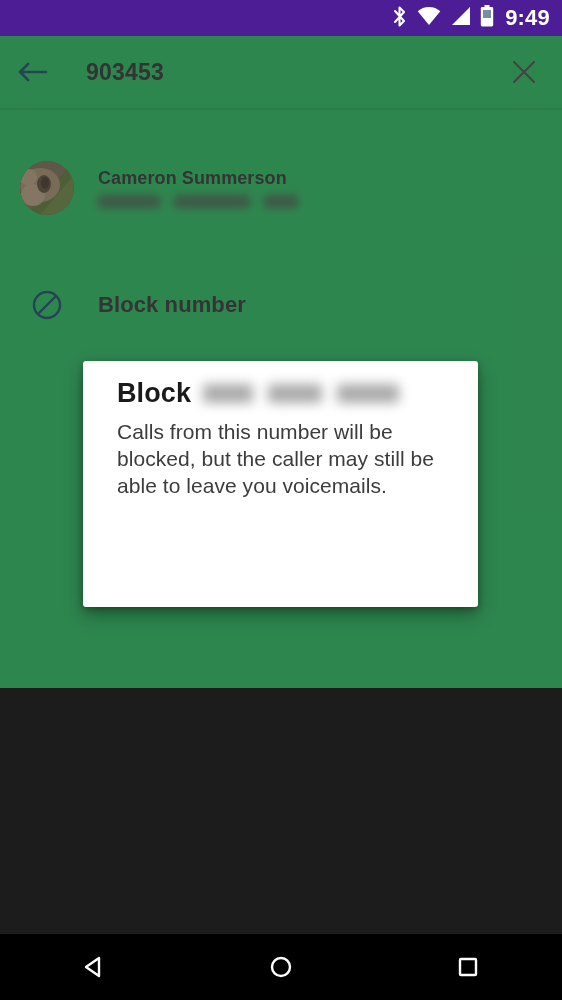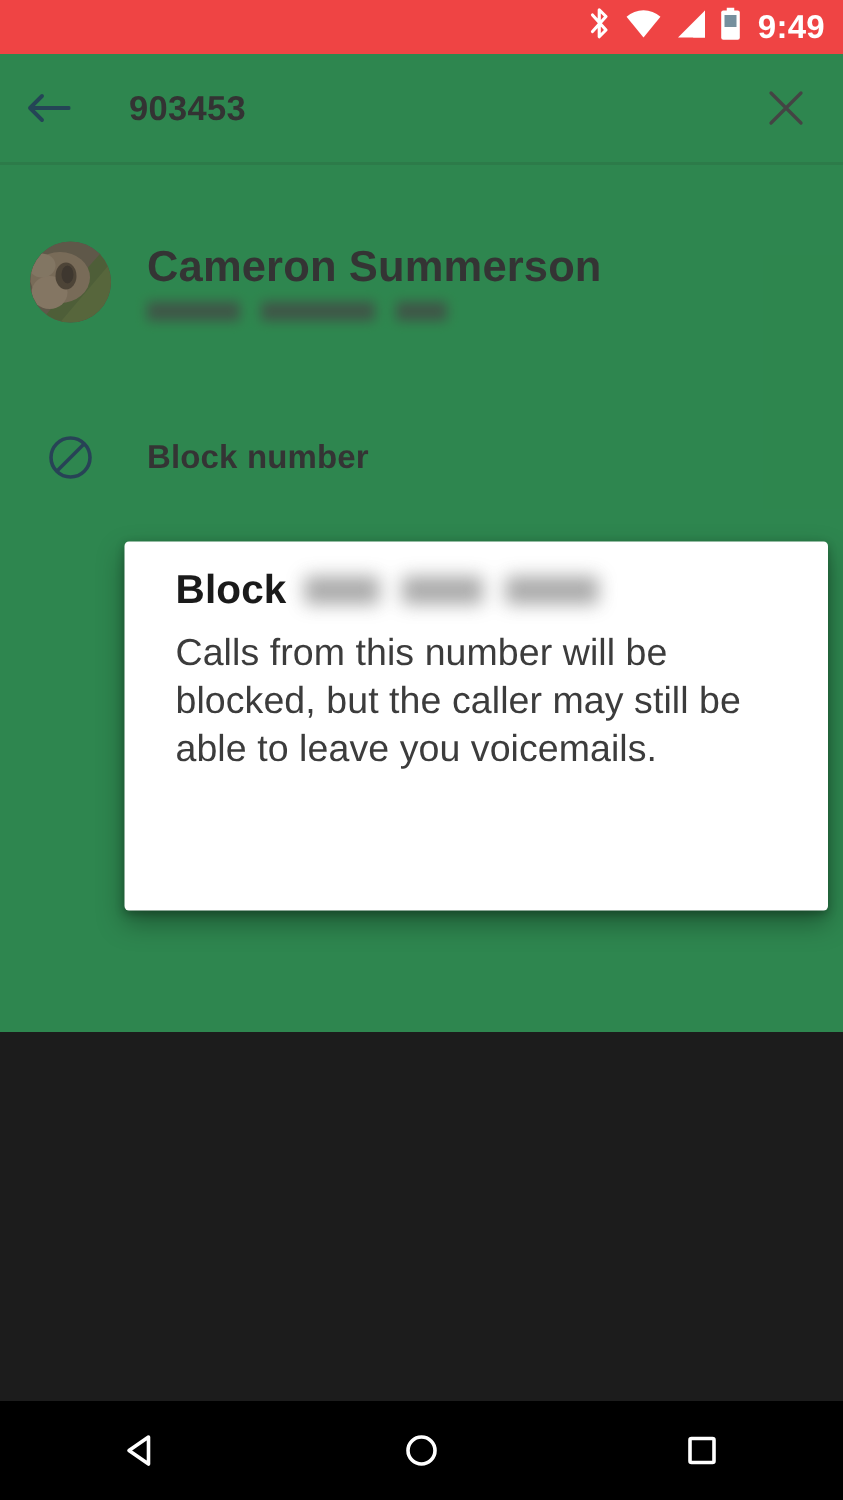--- a/index.html
+++ b/index.html
@@ -18,21 +18,21 @@
     height: 1000px;
     background: #000;
   }
 
   
   .status-bar {
     position: absolute;
     left: 0; top: 0;
     width: 562px;
     height: 36px;
-    background: #ef4444;
+    background: #4c1d95;
     display: flex;
     align-items: center;
     justify-content: flex-end;
     padding-right: 12px;
     gap: 9px;
   }
   .status-icon { display: block; }
   .status-time {
     color: #ffffff;
     font-size: 22px;
@@ -124,21 +124,21 @@
     position: relative;
   }
   .avatar svg { display: block; }
   .contact-text {
     margin-left: 24px;
     display: flex;
     flex-direction: column;
     gap: 6px;
   }
   .contact-name {
-    font-size: 29px;
+    font-size: 18px;
     color: #2e2e2e;
     letter-spacing: 0.1px;
   }
   .contact-sub-redacted {
     display: flex;
     gap: 14px;
     align-items: center;
     filter: blur(4px);
     opacity: 0.72;
   }
@@ -173,21 +173,21 @@
     color: #2e2e2e;
     margin-left: 24px;
     letter-spacing: 0.1px;
   }
 
   
   .dialog {
     position: absolute;
     left: 83px;
     top: 361px;
-    width: 469px;
+    width: 395px;
     height: 246px;
     background: #ffffff;
     border-radius: 3px;
     box-shadow: 0 8px 18px rgba(0,0,0,0.34), 0 2px 6px rgba(0,0,0,0.26);
     z-index: 20;
   }
   .dialog-title {
     display: flex;
     align-items: center;
     padding: 32px 0 0 34px;
@@ -208,21 +208,21 @@
     filter: blur(6px);
     opacity: 0.58;
   }
   .trb { height: 19px; background: #6e6e6e; border-radius: 2px; }
   .trb1 { width: 50px; }
   .trb2 { width: 54px; }
   .trb3 { width: 62px; }
 
   .dialog-message {
     margin: 26px 34px 0 34px;
-    font-size: 25px;
+    font-size: 21px;
     line-height: 1.28;
     color: #3c3c3c;
     letter-spacing: 0.05px;
   }
 
   .dialog-actions {
     position: absolute;
     right: 18px;
     bottom: 14px;
     display: flex;

